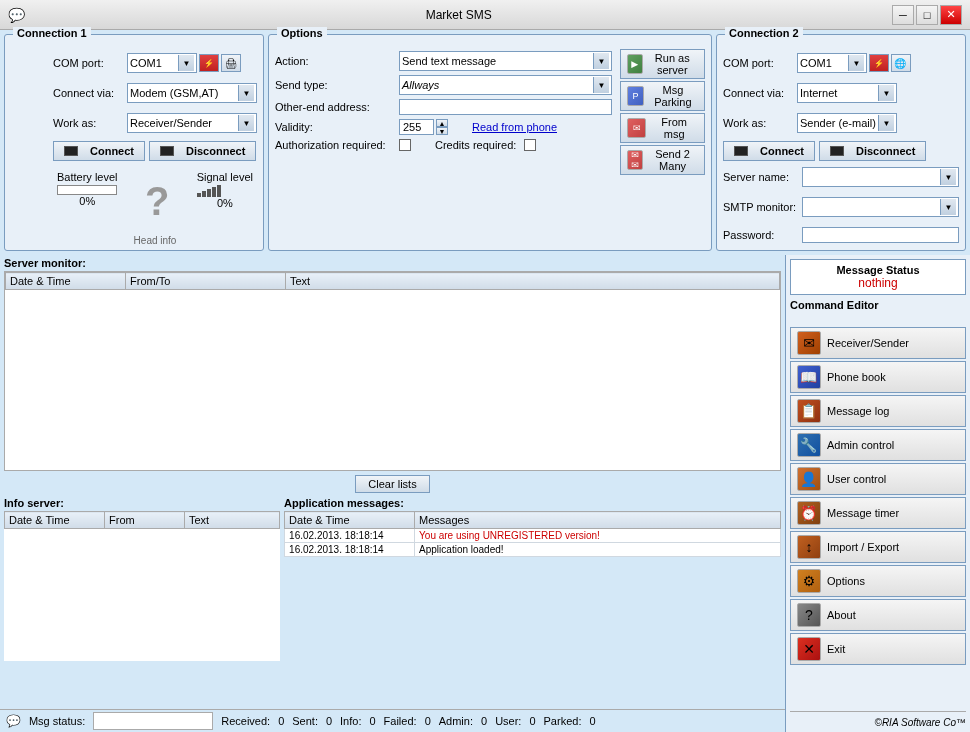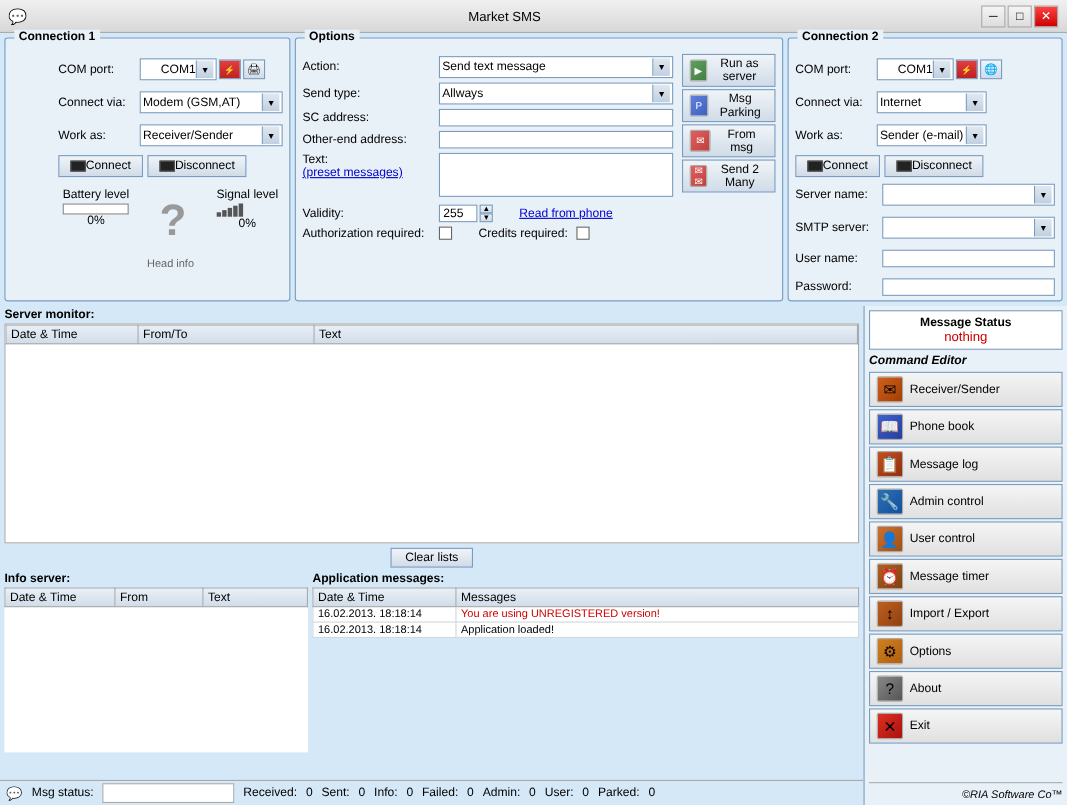--- a/index.html
+++ b/index.html
@@ -69,22 +69,23 @@
       display: flex; align-items: center; justify-content: center;
       font-size: 8px;
     }
 
     .connect-btn-row { display: flex; gap: 4px; margin-top: 6px; }
     .connect-btn {
       border: 1px solid #7a9cbf;
       background: linear-gradient(to bottom, #f0f4f8, #d0dce8);
       padding: 3px 10px;
       cursor: pointer;
-      display: flex; align-items: center; gap: 0;
+      display: flex; align-items: center; gap: 12px;
       font-size: 11px;
+      font-weight: bold;
     }
 
     .battery-signal-row {
       display: flex; justify-content: space-between; align-items: flex-start;
       margin-top: 6px;
       padding: 4px;
     }
     .battery-col, .signal-col { text-align: center; }
     .battery-col label, .signal-col label { display: block; margin-bottom: 2px; }
     
@@ -214,21 +215,21 @@
     .message-status-box {
       border: 1px solid #7a9cbf;
       background: white;
       padding: 4px;
       margin-bottom: 4px;
       text-align: center;
     }
     .message-status-title { font-weight: bold; }
     .message-status-value { color: #cc0000; font-size: 12px; }
     
-    .command-editor-title { font-weight: bold; margin-bottom: 4px; font-style: italic; }
+    .command-editor-title { font-weight: bold; margin-bottom: 16px; }
     
     .cmd-btn {
       display: flex; align-items: center; gap: 6px;
       border: 1px solid #7a9cbf;
       background: linear-gradient(to bottom, #f5f5f5, #e0e0e0);
       padding: 3px 6px;
       cursor: pointer;
       margin-bottom: 2px;
       font-size: 11px;
     }
@@ -251,21 +252,21 @@
       min-height: 180px;
     }
 
     .clear-lists-row { text-align: center; padding: 2px; }
     .clear-lists-btn { 
       border: 1px solid #7a9cbf;
       background: linear-gradient(to bottom, #f0f4f8, #d0dce8);
       padding: 2px 12px; cursor: pointer; text-align: center;
     }
 
-    .com-port-group { display: flex; align-items: center; gap: 2px; text-align: right; }
+    .com-port-group { display: flex; align-items: center; gap: 2px; }
     .icon-btn { 
       width: 20px; height: 18px;
       border: 1px solid #7a9cbf;
       background: linear-gradient(to bottom, #f0f4f8, #d0dce8);
       cursor: pointer;
       display: flex; align-items: center; justify-content: center;
       font-size: 10px;
     }
   </style>
 </head>
@@ -359,45 +360,32 @@
           <div class="opt-row" style="margin-top:2px;">
             <span class="opt-label">Action:</span>
             <div class="combo-box" style="flex:1;">
               <span>Send text message</span>
               <div class="combo-arrow">▼</div>
             </div>
           </div>
 
           <div class="opt-row">
             <span class="opt-label">Send type:</span>
-            <div class="combo-box" style="flex:1;">
+            <div class="combo-box" style="flex:1;font-style:italic;">
               <span>Allways</span>
               <div class="combo-arrow">▼</div>
             </div>
           </div>
 
-          <div class="opt-row">
-            <span class="opt-label">SC address:</span>
-            <input type="text" class="text-input" style="flex: 1 1 0%;" value="">
-          </div>
 
           <div class="opt-row">
             <span class="opt-label">Other-end address:</span>
             <input type="text" class="text-input" style="flex: 1 1 0%;" value="">
           </div>
 
-          <div class="opt-row" style="align-items:flex-start;">
-            <span class="opt-label">
-              <span>Text:</span><br>
-              <span style="color:#0000cc;text-decoration:underline;cursor:pointer;">(preset messages)</span>
-            </span>
-            <div style="flex:1;position:relative;">
-              <textarea class="text-area" style=""></textarea>
-            </div>
-          </div>
 
           <div class="opt-row">
             <span class="opt-label">Validity:</span>
             <div style="display:flex;align-items:center;gap:2px;">
               <input type="text" class="text-input" style="width: 35px;" value="255">
               <div class="spinner-arrows">
                 <div class="spinner-arrow">▲</div>
                 <div class="spinner-arrow">▼</div>
               </div>
             </div>
@@ -479,31 +467,27 @@
 
       <div class="form-row" style="margin-top:6px;">
         <label style="min-width:75px;">Server name:</label>
         <div class="combo-box" style="flex:1;">
           <span></span>
           <div class="combo-arrow">▼</div>
         </div>
       </div>
 
       <div class="form-row">
-        <label style="min-width:75px;">SMTP server:</label>
+        <label style="min-width:75px;">SMTP monitor:</label>
         <div class="combo-box" style="flex:1;">
           <span></span>
           <div class="combo-arrow">▼</div>
         </div>
       </div>
 
-      <div class="form-row">
-        <label style="min-width:75px;">User name:</label>
-        <input type="text" class="text-input" style="flex: 1 1 0%;" value="">
-      </div>
 
       <div class="form-row">
         <label style="min-width:75px;">Password:</label>
         <input type="password" class="text-input" style="flex: 1 1 0%;" value="">
       </div>
     </div>
   </div>
 
   <div class="main-area">
     <div class="left-content">

